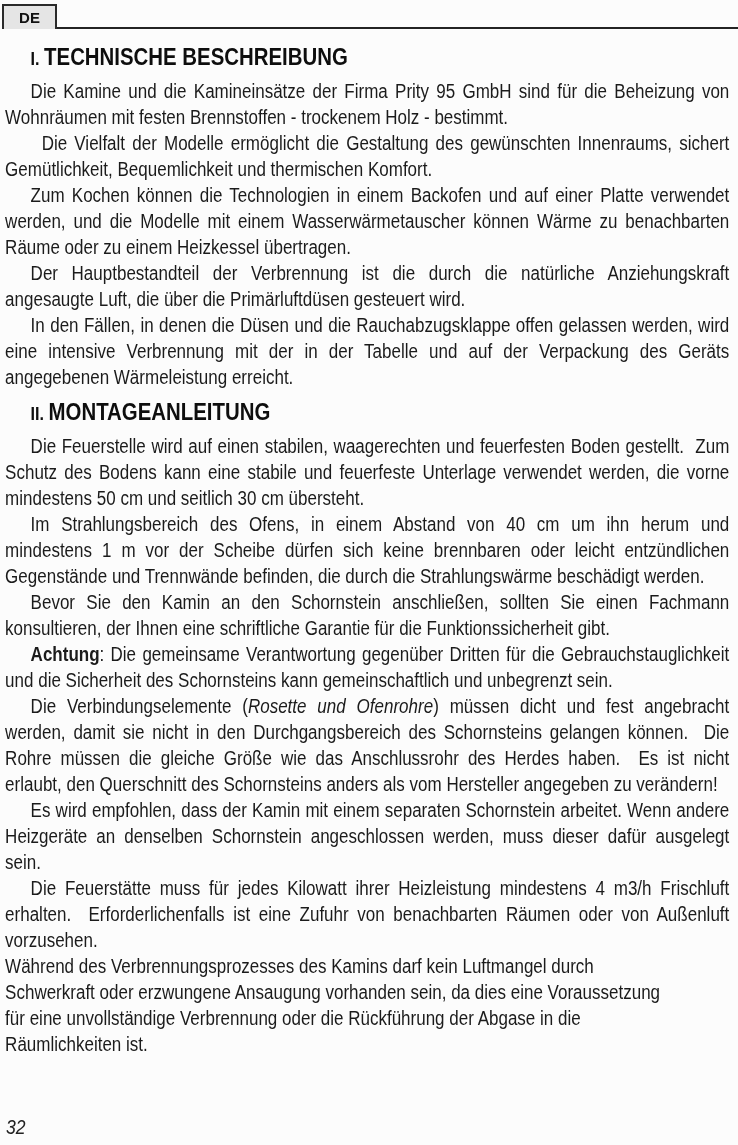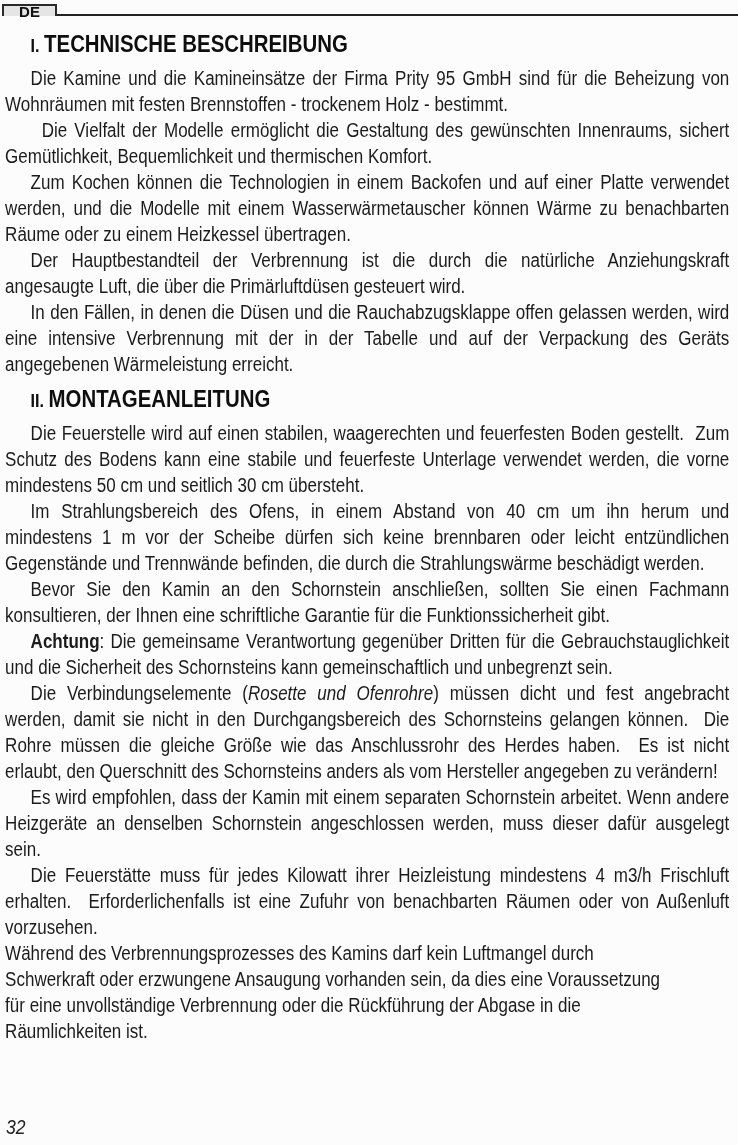--- a/index.html
+++ b/index.html
@@ -10,21 +10,21 @@
     font-family: "Liberation Sans", sans-serif;
     color: #1b1b1b;
     overflow: hidden;
   }
   .page {
     position: relative;
     width: 738px; height: 1145px;
     background: #fcfcfc;
   }
   
-  .header { position: relative; height: 16px; }
+  .header { position: relative; height: 29px; }
   .header-line {
     position: absolute; left: 2px; right: 0; bottom: 0;
     height: 2px; background: #232323;
   }
   .lang-tab {
     position: absolute; left: 2px; top: 4px; bottom: 0;
     width: 55px;
     background: #e5e5e5;
     border: 2px solid #2a2a2a;
     border-bottom: none;

